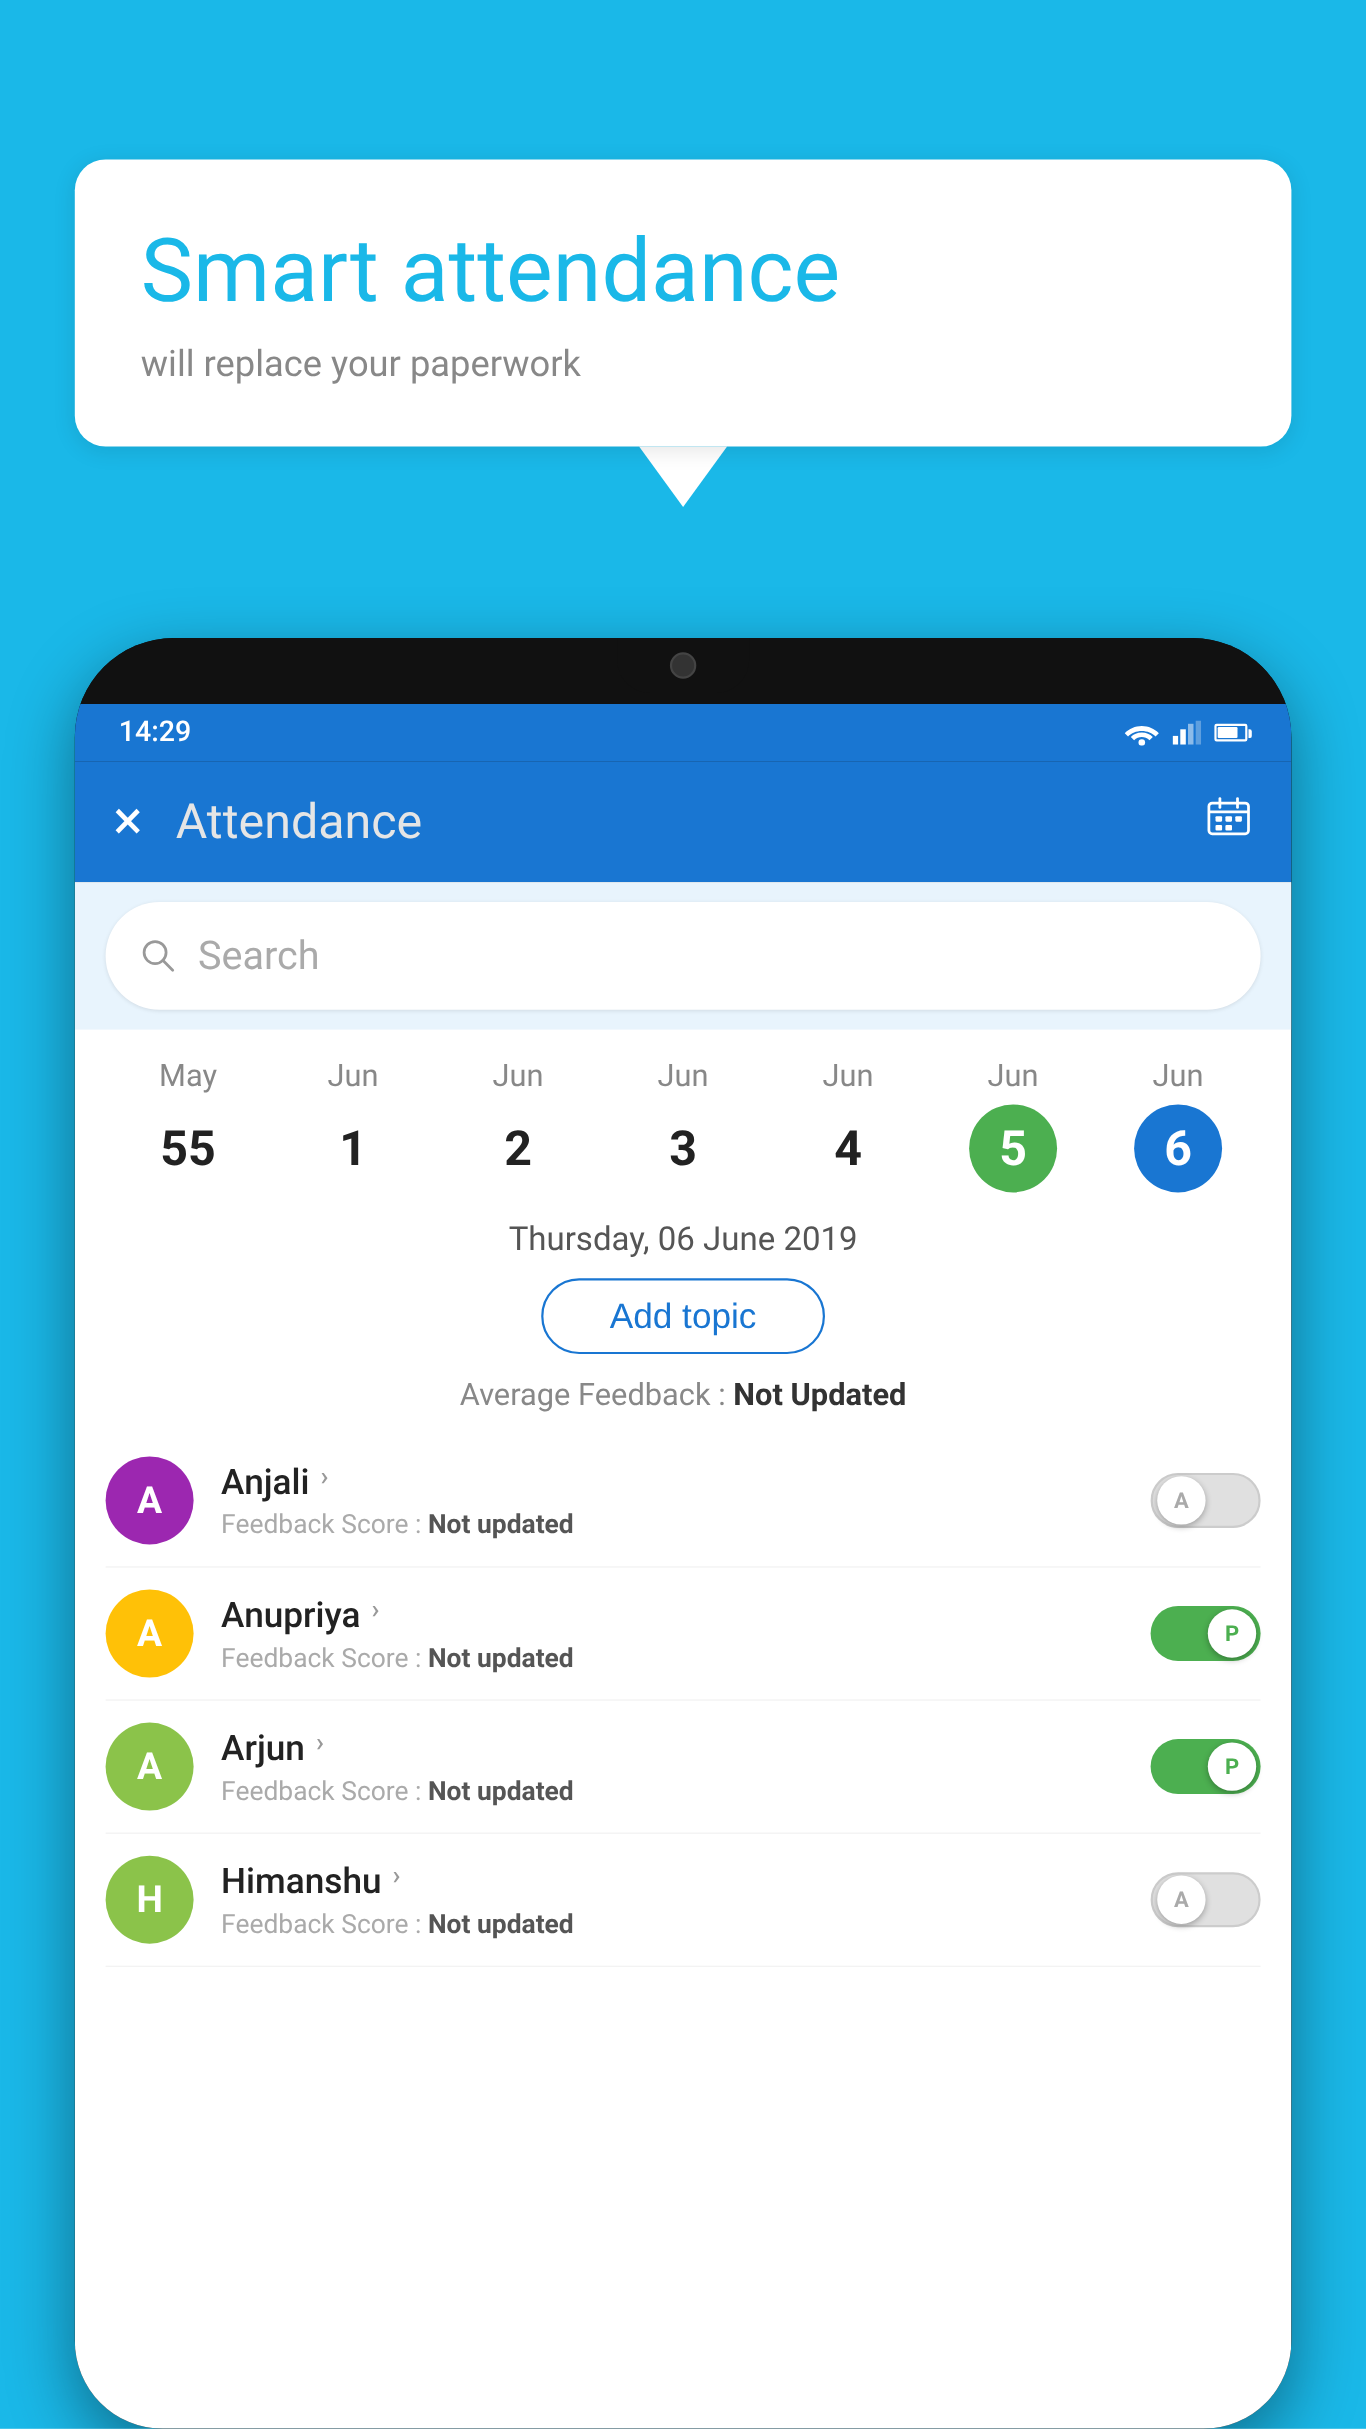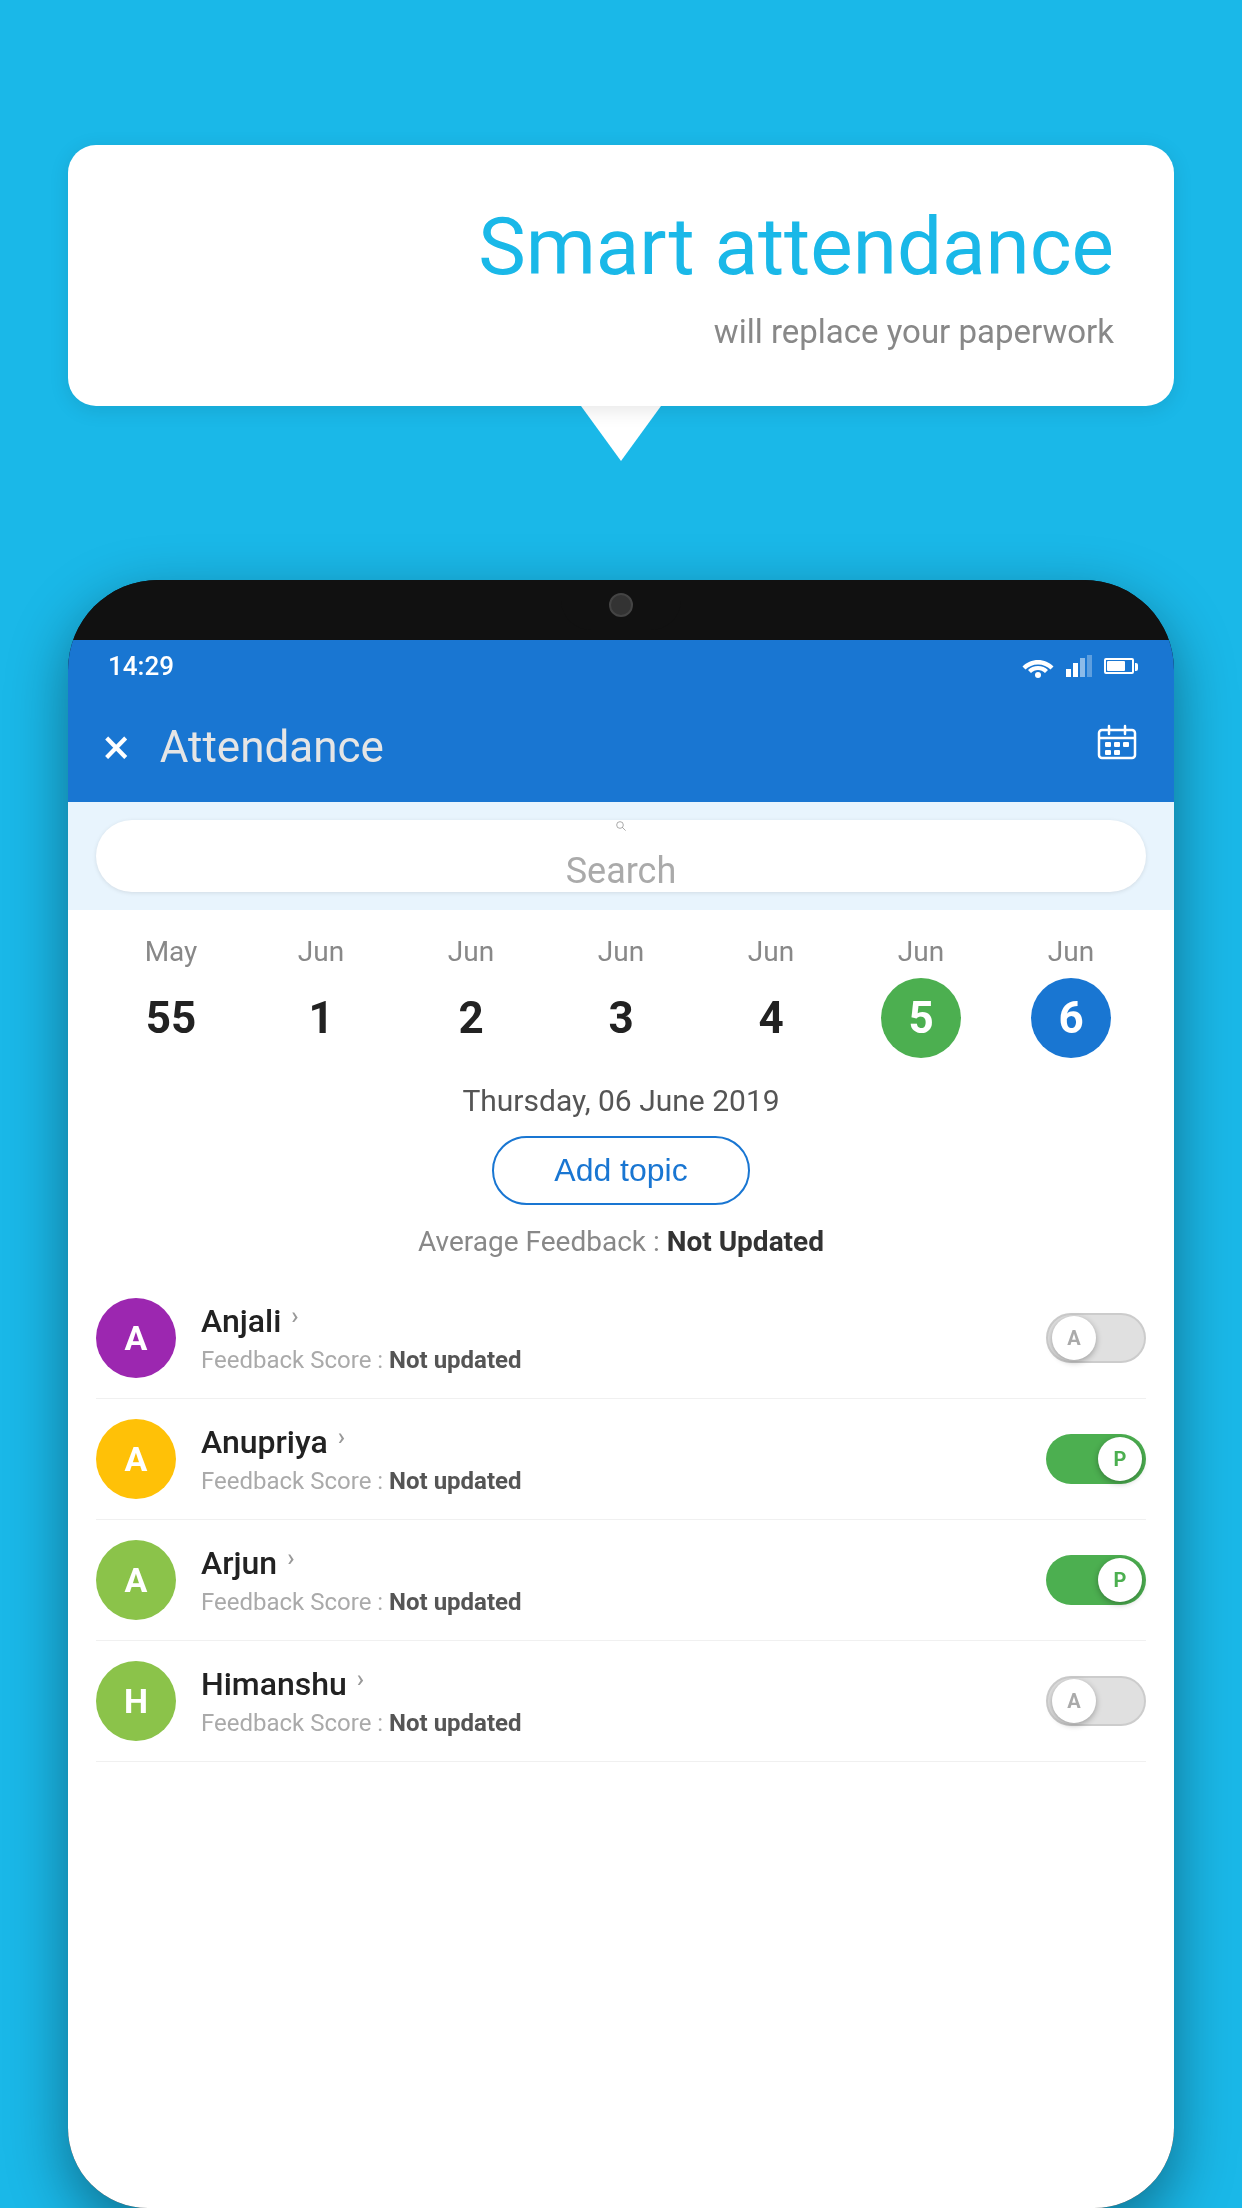--- a/index.html
+++ b/index.html
@@ -18,21 +18,21 @@
       position: absolute;
       top: 145px;
       left: 68px;
       right: 68px;
     }
 
     .speech-bubble {
       background: white;
       border-radius: 28px;
       padding: 55px 60px 55px 60px;
-      text-align: right;
+      text-align: left;
       box-shadow: 0 4px 20px rgba(0,0,0,0.1);
       position: relative;
     }
 
     .speech-bubble-title {
       font-size: 80px;
       color: #1ab8e8;
       font-weight: 400;
       margin-bottom: 18px;
     }
@@ -159,27 +159,26 @@
 
     
     .search-bar-container {
       padding: 18px 28px;
       background: #e8f4fd;
     }
 
     .search-bar {
       background: white;
       border-radius: 50px;
-      height: 72px;
+      height: 98px;
       display: flex;
       align-items: center;
       padding: 0 30px;
       gap: 18px;
       box-shadow: 0 1px 4px rgba(0,0,0,0.1);
-      flex-direction: column;
     }
 
     .search-text {
       font-size: 36px;
       color: #aaa;
     }
 
     
     .calendar-row {
       display: flex;

